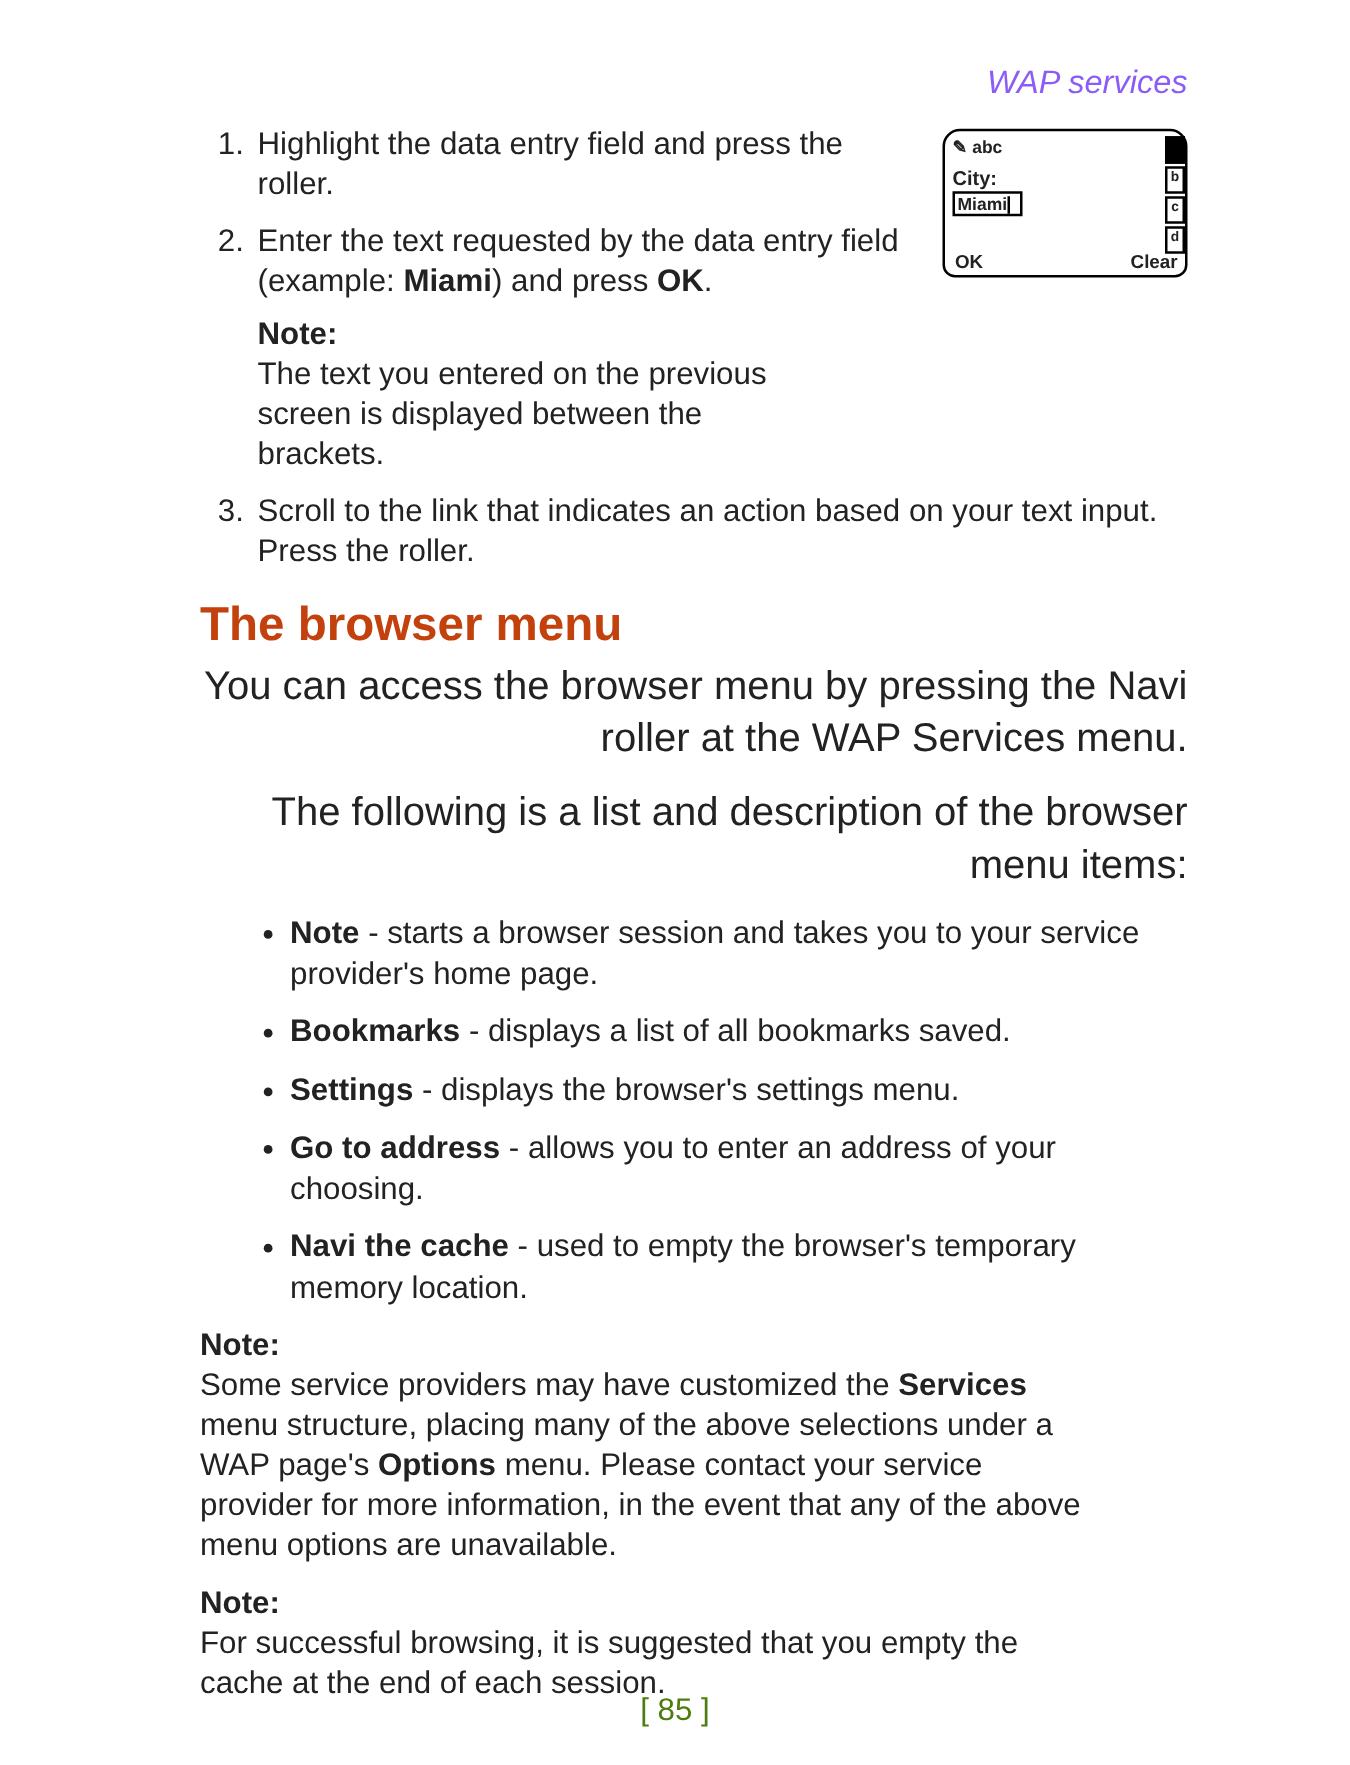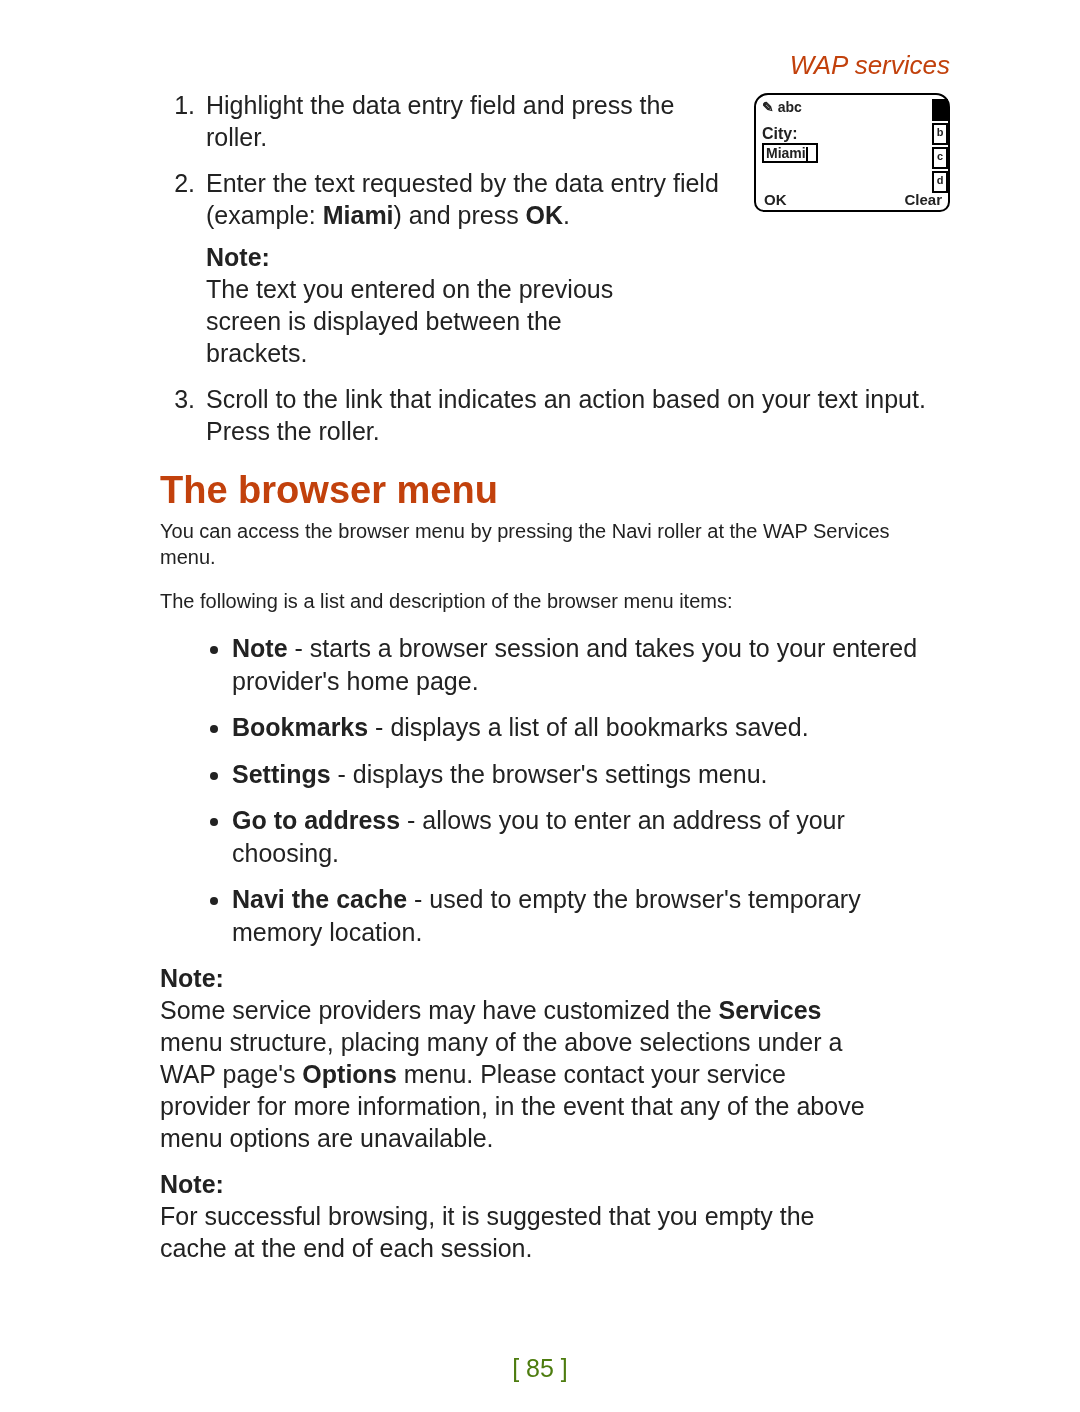--- a/index.html
+++ b/index.html
@@ -14,23 +14,23 @@
   .page {
     position: relative;
     width: 1080px;
     height: 1412px;
     box-sizing: border-box;
     padding: 50px 130px 0 160px;
   }
   .header {
     text-align: right;
     font-style: italic;
-    color: #c2410c;
+    color: #8b5cf6;
     font-size: 26px;
-    margin-bottom: 8px;
+    margin-bottom: 18px;
   }
   .body-row {
     display: flex;
     align-items: flex-start;
   }
   .steps-col { flex: 1; }
   ol.steps {
     margin: 0;
     padding-left: 42px;
     font-size: 25px;
@@ -109,23 +109,24 @@
     padding: 2px 2px 2px 2px;
   }
 
   h2.section-title {
     color: #c2410c;
     font-weight: 700;
     font-size: 38px;
     margin: 22px 0 6px 0;
   }
   p.body-text {
-    font-size: 20px;
+    font-size: 32px;
     line-height: 1.3;
     margin: 0 0 18px 0;
+    text-align: right;
   }
   ul.bullets {
     list-style: disc;
     padding-left: 72px;
     margin: 0 0 14px 0;
     font-size: 25px;
     line-height: 1.3;
   }
   ul.bullets > li { margin-bottom: 14px; padding-right: 10px;}
 
@@ -190,21 +191,21 @@
   <ol class="steps" start="3" style="margin-top:0;">
     <li>Scroll to the link that indicates an action based on your text input. Press the roller.</li>
   </ol>
 
   <h2 class="section-title">The browser menu</h2>
   <p class="body-text">You can access the browser menu by pressing the Navi roller at the WAP Services menu.</p>
   <p class="body-text">The following is a list and description of the browser menu items:</p>
 
   <ul class="bullets">
     <li>
-      <span class="bold">Note</span><span> - starts a browser session and takes you to your entered provider's home page.</span>
+      <span class="bold">Note</span><span> - starts a browser session and takes you to your service provider's home page.</span>
     </li>
     <li>
       <span class="bold">Bookmarks</span><span> - displays a list of all bookmarks saved.</span>
     </li>
     <li>
       <span class="bold">Settings</span><span> - displays the browser's settings menu.</span>
     </li>
     <li>
       <span class="bold">Go to address</span><span> - allows you to enter an address of your choosing.</span>
     </li>

